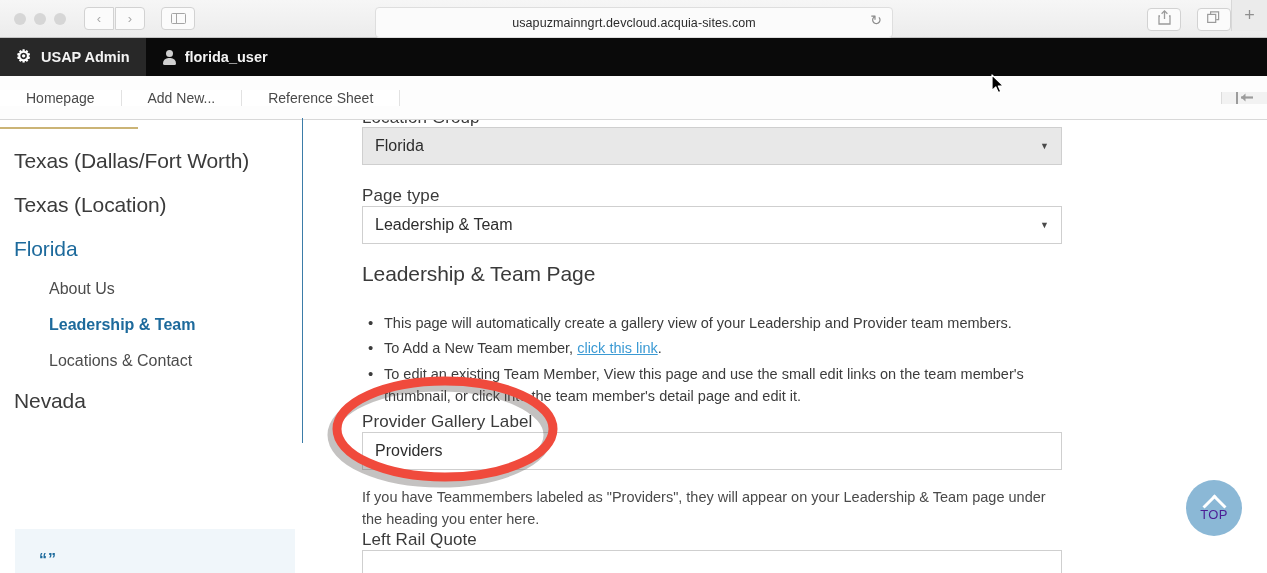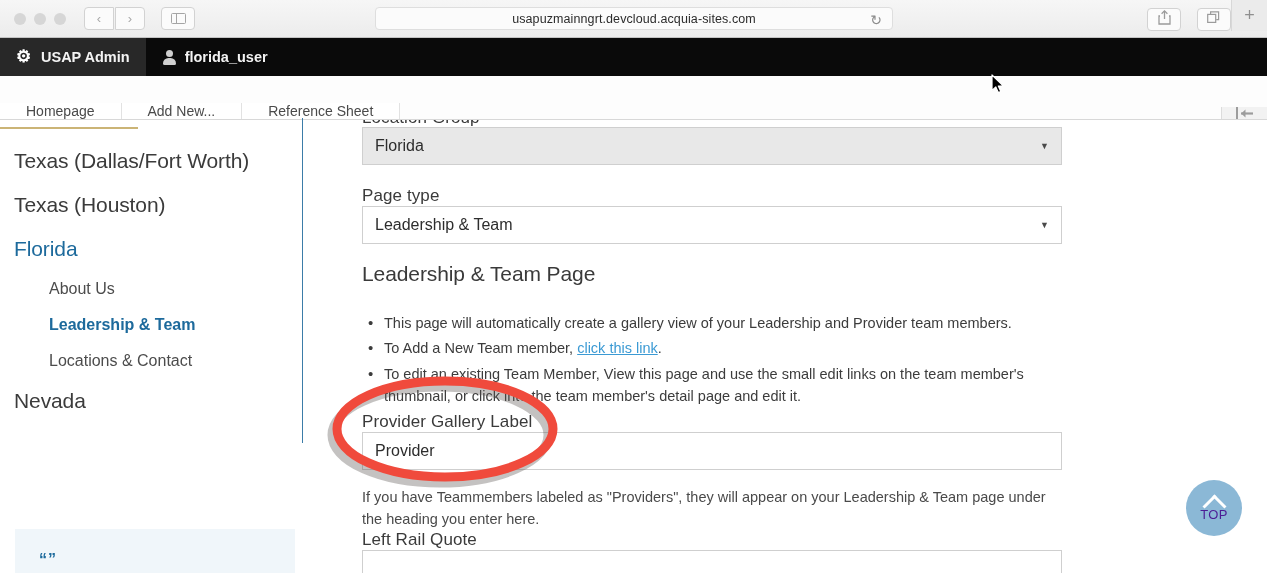--- a/index.html
+++ b/index.html
@@ -73,21 +73,21 @@
     content: "";
     position: absolute;
     left: 4.5px; top: 0; bottom: 0;
     width: 1.3px;
     background: #a5a5a5;
   }
 
   .url-field {
     position: absolute;
     left: 375px; top: 7px;
-    width: 518px; height: 23px;
+    width: 518px; height: 31px;
     background: #fbfbfb;
     border: 1px solid #dedede;
     border-radius: 4px;
     display: flex;
     align-items: center;
     justify-content: center;
   }
   .url-text {
     font-size: 12.5px;
     color: #2b2b2b;
@@ -168,21 +168,21 @@
   }
 
   
   .subnav {
     position: absolute;
     top: 76px; left: 0;
     width: 1267px; height: 44px;
     background: #fdfdfd;
     border-bottom: 1px solid #d8d8d8;
     display: flex;
-    align-items: flex-end;
+    align-items: center;
   }
   .subnav-item {
     display: flex;
     align-items: center;
     justify-content: center;
     padding: 0 26px;
     font-size: 14px;
     color: #4a4a4a;
     border-right: 1px solid #e2e2e2;
     background: #fff;
@@ -486,21 +486,21 @@
           <path d="M5.5 1.4 L1.2 5.5 L5.5 9.6 Z" fill="#9c9c9c"></path>
         </svg>
       </span>
     </div>
   </div>
 
   <div class="sidebar">
     <div class="gold-rule"></div>
     <ul class="side-list">
       <li class="side-top">Texas (Dallas/Fort Worth)</li>
-      <li class="side-top">Texas (Houston)</li>
+      <li class="side-top">Texas (Location)</li>
       <li class="side-top active">Florida</li>
       <li class="side-sub">About Us</li>
       <li class="side-sub active">Leadership &amp; Team</li>
       <li class="side-sub">Locations &amp; Contact</li>
       <li class="side-top">Nevada</li>
     </ul>
     <div class="quote-box">
       <span class="quote-marks">“”</span>
     </div>
   </div>
@@ -524,21 +524,21 @@
     <h2 class="section-head f-head">Leadership &amp; Team Page</h2>
 
     <ul class="bullets f-bullets">
       <li>This page will automatically create a gallery view of your Leadership and Provider team members.</li>
       <li><span>To Add a New Team member, </span><a class="inline-link" href="#">click this link</a><span>.</span></li>
       <li>To edit an existing Team Member, View this page and use the small edit links on the team member's thumbnail, or click into the team member's detail page and edit it.</li>
     </ul>
 
     <div class="form-label f-pgl-label">Provider Gallery Label</div>
     <div class="text-input f-pgl-input">
-      <span>Provider</span>
+      <span>Providers</span>
     </div>
     <div class="help-text f-pgl-help">If you have Teammembers labeled as "Providers", they will appear on your Leadership &amp; Team page under the heading you enter here.</div>
 
     <div class="form-label f-lrq-label">Left Rail Quote</div>
     <div class="text-input f-lrq-input">
       <span></span>
     </div>
   </div>
 
   <div class="annotation">

